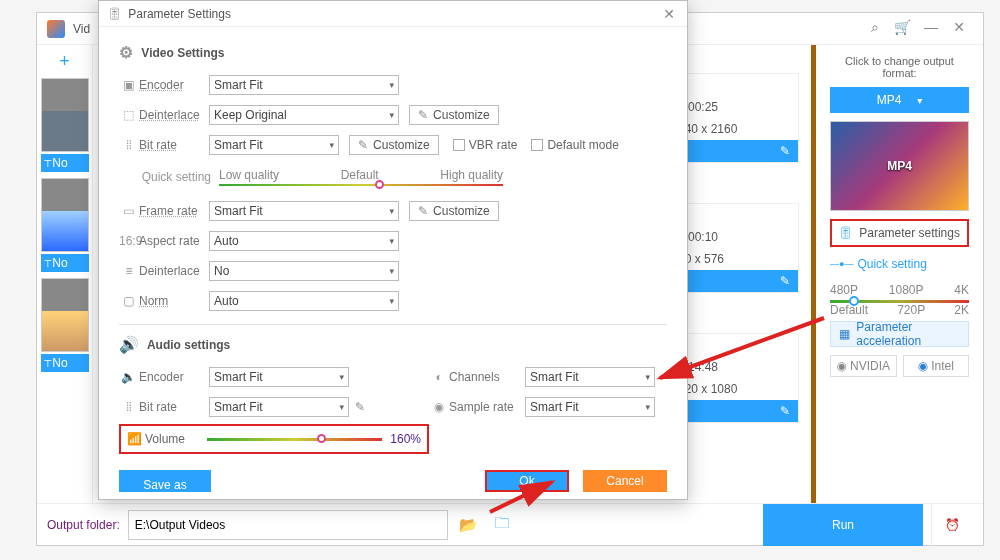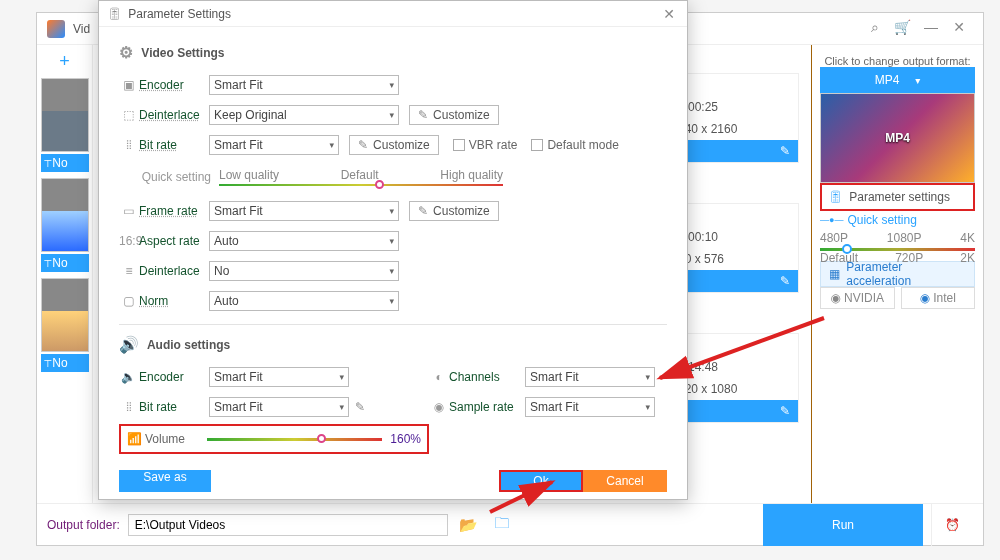--- a/index.html
+++ b/index.html
@@ -21,59 +21,59 @@
 .thumb.sea .sky{background:linear-gradient(#9fd0ff,#2a6aff)}
 .thumb.sun .sky{background:linear-gradient(#ffd27a,#c96)}
 .thumblabel{width:48px;height:18px;background:#2aa3ff;color:#fff;font-size:10px;display:flex;align-items:center;padding-left:3px;margin-bottom:6px;cursor:pointer}
 .mainwin .center{flex:1;position:relative}
 .mainwin .center .card{position:absolute;right:12px;width:128px;border:1px solid #eee}
 .card .row{height:22px;display:flex;align-items:center;justify-content:space-between;padding:0 6px;color:#555}
 .card .close{text-align:right;color:#999;cursor:pointer}
 .card .edit{height:22px;background:#2aa3ff;display:flex;justify-content:flex-end;align-items:center;padding-right:8px;color:#fff;cursor:pointer}
 
 
-.mainwin .right{width:172px;border-left:1px solid #a16207;padding:10px 8px;display:flex;flex-direction:column;gap:0}
+.mainwin .right{width:172px;border-left:5px solid #a16207;padding:10px 14px;display:flex;flex-direction:column;gap:8px}
 .mainwin .right .hint{color:#666;text-align:center;font-size:11px}
 .format-btn{height:26px;background:#2aa3ff;color:#fff;display:flex;align-items:center;justify-content:center;font-size:13px;cursor:pointer;gap:16px}
 .format-btn:after{content:"▾";font-size:10px}
 .format-img{height:90px;border:1px solid #ccc;background:linear-gradient(135deg,#2a5fa8,#a83a7a,#ffb02a);display:flex;align-items:center;justify-content:center;color:#fff;font-weight:bold;font-size:18px;text-shadow:0 1px 2px #000}
 .param-btn{height:28px;border:2px solid #d22;display:flex;align-items:center;padding:0 6px;gap:6px;cursor:pointer;color:#555}
 .param-btn .pi{color:#2aa3ff}
 .quick-title{color:#2aa3ff;display:flex;align-items:center;gap:4px;margin-top:2px}
 .quick-title:before{content:"—●—";color:#2aa3ff;font-size:9px}
 .qslider{position:relative;height:30px;margin-top:4px}
 .qslider .labels{display:flex;justify-content:space-between;font-size:10px;color:#888}
 .qslider .bar{height:3px;background:linear-gradient(90deg,#3a3,#aa3,#d33);margin-top:3px;position:relative}
 .qslider .bar .knob{position:absolute;left:14%;top:-4px;width:10px;height:10px;border-radius:50%;background:#fff;border:2px solid #2aa3ff}
 .hwbtn{height:26px;border:1px solid #cde4f7;background:#eaf5ff;color:#2a7dcf;display:flex;align-items:center;padding:0 8px;gap:6px;cursor:pointer}
 .vendors{display:flex;gap:6px}
 .vendors .v{flex:1;height:22px;border:1px solid #ddd;display:flex;align-items:center;justify-content:center;color:#888;font-size:10px;gap:3px;cursor:pointer}
 
 
 .mainwin .bottom{position:absolute;left:0;right:0;bottom:0;height:42px;border-top:1px solid #eee;display:flex;align-items:center;padding:0 10px;gap:8px}
 .mainwin .bottom .lbl{color:#701a75}
-.mainwin .bottom input{flex:0 0 320px;height:22px;border:1px solid #ccc;padding:0 6px}
+.mainwin .bottom input{flex:0 0 320px;height:30px;border:1px solid #ccc;padding:0 6px}
 .mainwin .bottom .iconbtn{color:#2aa3ff;font-size:15px;cursor:pointer;padding:0 4px}
 .mainwin .bottom .spacer{flex:1}
 .mainwin .bottom .run{width:160px;height:42px;background:#2aa3ff;color:#fff;font-size:20px;display:flex;align-items:center;justify-content:center;cursor:pointer;margin:-10px 0}
 .mainwin .bottom .clock{width:42px;height:42px;margin:-10px 0;display:flex;align-items:center;justify-content:center;color:#2aa3ff;cursor:pointer;border-left:1px solid #eee}
 
 
 .modal{position:absolute;left:98px;top:0;width:590px;height:500px;background:#fff;border:1px solid #bbb;box-shadow:0 4px 18px rgba(0,0,0,.25)}
 .modal .mtitle{height:26px;display:flex;align-items:center;padding:0 8px;background:#fff;border-bottom:1px solid #eee}
 .modal .mtitle .ico{color:#888;font-size:12px;margin-right:6px}
 .modal .mtitle .t{color:#555}
 .modal .mtitle .spacer{flex:1}
 .modal .mtitle .x{color:#888;cursor:pointer;font-size:14px;padding:0 4px}
 .modal .content{padding:10px 20px 0 20px}
 .section-head{display:flex;align-items:center;gap:8px;color:#555;font-weight:600;margin:6px 0 10px}
 .section-head .gi{color:#999;font-size:16px}
 .frow{display:flex;align-items:center;height:26px;margin-bottom:4px}
 .frow .ficon{width:20px;color:#999;font-size:12px;text-align:center}
-.frow .flabel{width:70px;color:#14532d;text-decoration:underline dotted #aaa}
+.frow .flabel{width:70px;color:#737373;text-decoration:underline dotted #aaa}
 .frow .flabel.nolabel{text-decoration:none}
 .frow select,.frow .sel{width:190px;height:20px;border:1px solid #bbb;background:#fff;font-size:11px;padding-left:4px;display:flex;align-items:center;justify-content:space-between;padding-right:4px;cursor:pointer;color:#444}
 .frow .sel:after{content:"▾";color:#666;font-size:9px}
 .frow .btn{height:20px;border:1px solid #bbb;background:#fff;padding:0 8px;margin-left:10px;display:flex;align-items:center;gap:5px;cursor:pointer;color:#555}
 .frow .btn .pen{color:#888}
 .frow .chk{margin-left:14px;display:flex;align-items:center;gap:4px;color:#666;cursor:pointer}
 .frow .chk .box{width:12px;height:12px;border:1px solid #aaa}
 .qrow{display:flex;align-items:center;height:30px;margin-bottom:6px}
 .qrow .ql{width:100px;text-align:right;color:#999;padding-right:8px}
 .qrow .qbar{flex:0 0 284px;position:relative}
@@ -84,24 +84,24 @@
 .divider{height:1px;background:#e3e3e3;margin:10px 0}
 
 .volrow{display:flex;align-items:center;height:30px;border:2px solid #d22;padding:0 6px;width:310px}
 .volrow .ficon{width:18px;color:#999}
 .volrow .flabel{width:54px;color:#666}
 .volrow .vbar{flex:1;height:3px;background:linear-gradient(90deg,#3a3,#cc3,#d33);position:relative;margin:0 8px}
 .volrow .vbar .knob{position:absolute;left:63%;top:-4px;width:9px;height:9px;border-radius:50%;background:#fff;border:2px solid #d48}
 .volrow .pct{color:#4c1d95}
 
 .modal .footer{position:absolute;left:0;right:0;bottom:0;height:36px;display:flex;align-items:center;justify-content:space-between;padding:0 20px}
-.modal .footer .save{width:92px;height:22px;background:#2aa3ff;color:#fff;display:flex;align-items:flex-start;justify-content:center;cursor:pointer}
+.modal .footer .save{width:92px;height:22px;background:#2aa3ff;color:#fff;display:flex;align-items:flex-end;justify-content:center;cursor:pointer}
 .modal .footer .okgroup{display:flex}
 .modal .footer .ok{width:84px;height:22px;background:#2aa3ff;color:#fff;display:flex;align-items:center;justify-content:center;cursor:pointer;border:2px solid #d22}
-.modal .footer .cancel{width:84px;height:22px;background:#ff8a2a;color:#fff;display:flex;align-items:center;justify-content:center;cursor:pointer;margin-left:0}
+.modal .footer .cancel{width:84px;height:22px;background:#ff8a2a;color:#fff;display:flex;align-items:center;justify-content:center;cursor:pointer;margin-left:14px}
 
 
 svg.overlay{position:absolute;left:0;top:0;pointer-events:none}
 </style>
 </head>
 <body>
 
 <div class="mainwin">
   <div class="titlebar">
     <div class="logo"></div>

